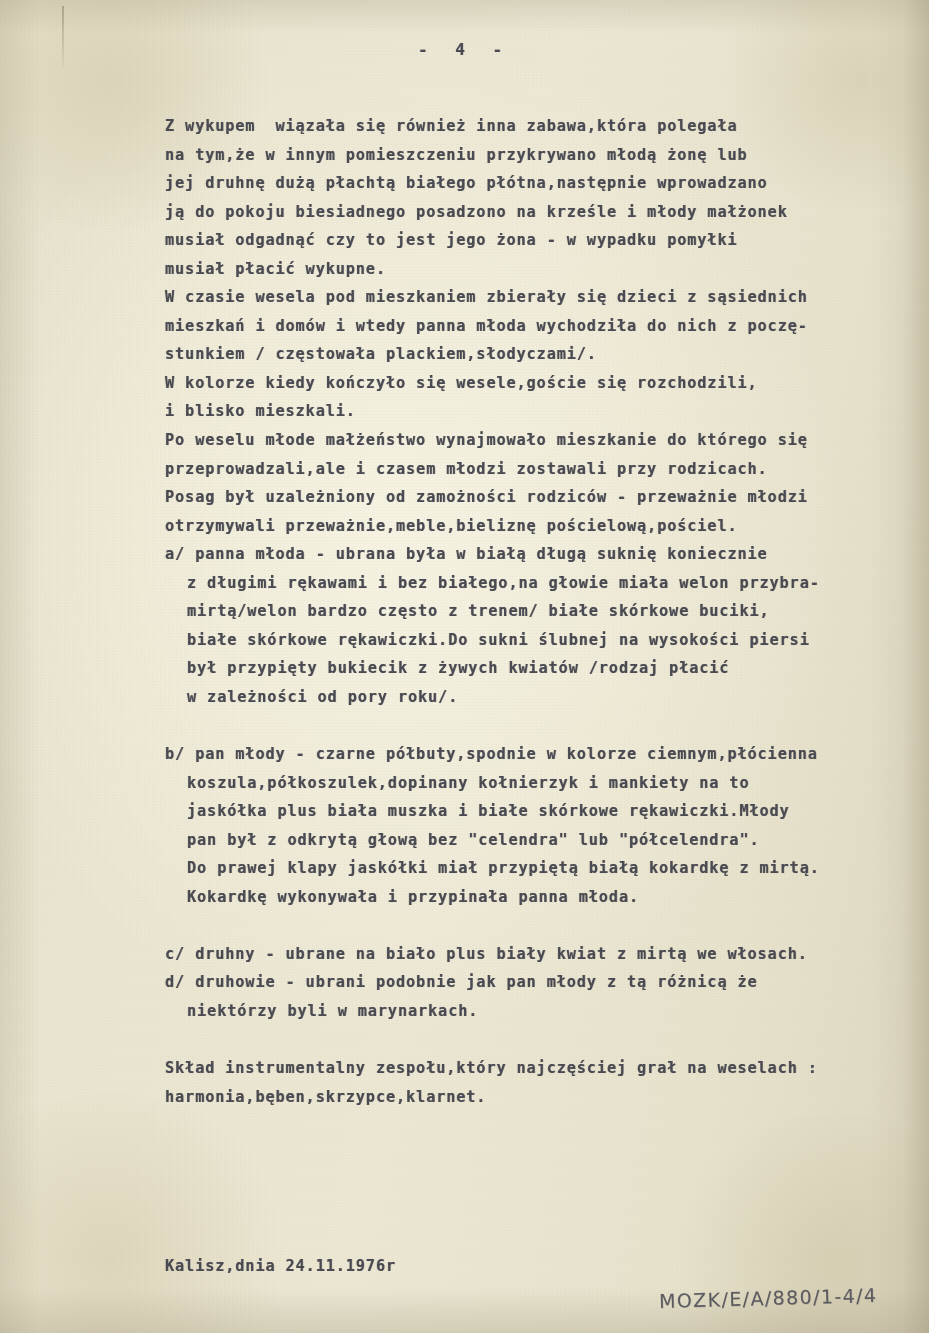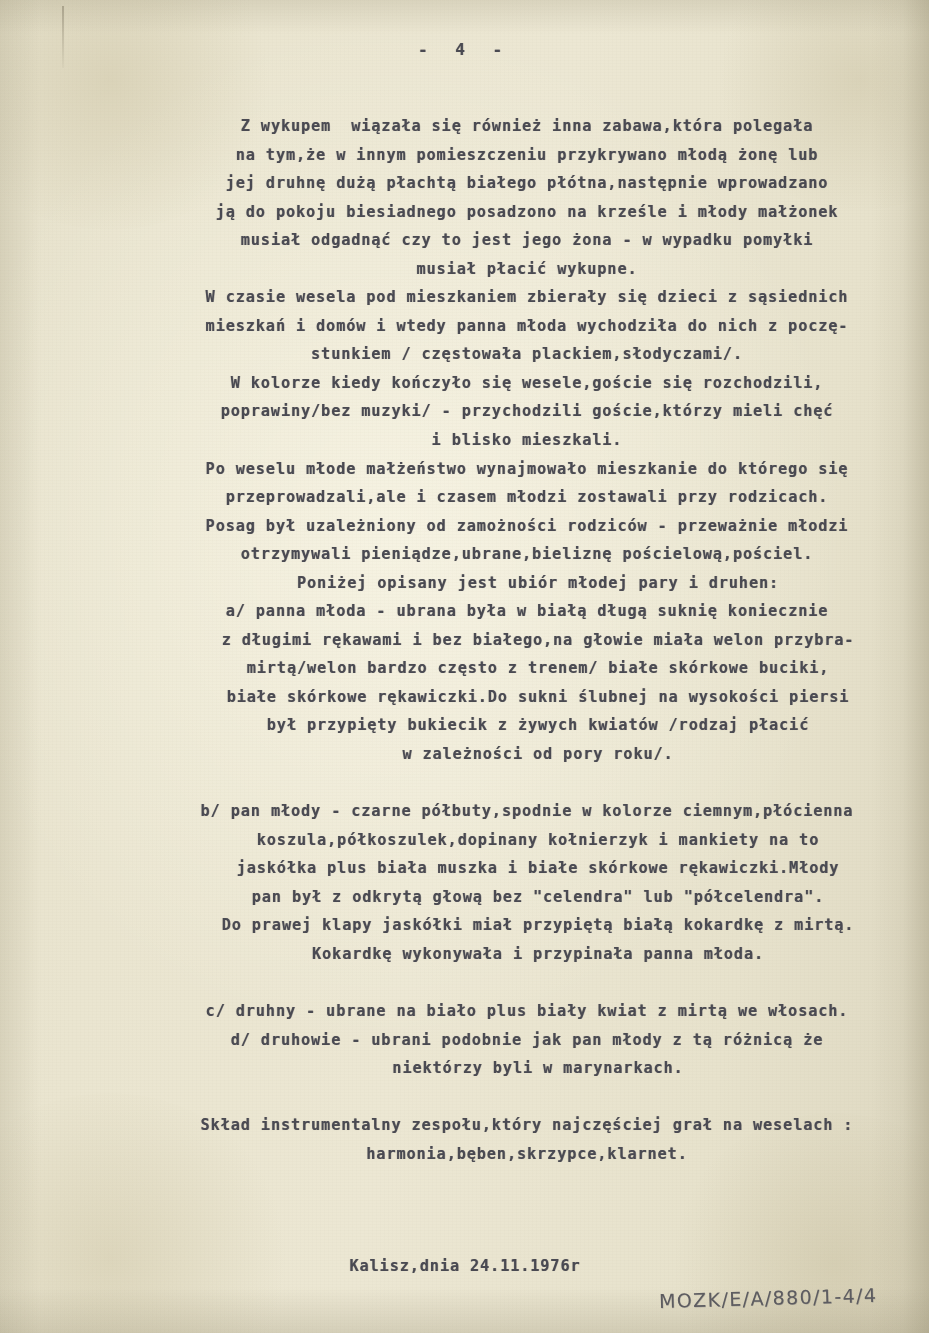--- a/index.html
+++ b/index.html
@@ -76,21 +76,20 @@
 
   
   .tw {
     color: #4a4a52;
     font-weight: 700;
     font-size: 15.2px;
     letter-spacing: 0.9px;
     text-shadow:
       0.5px 0.4px 0.6px rgba(70,70,82,0.40),
       -0.4px 0.3px 0.7px rgba(95,92,85,0.25);
-    text-align: center;
   }
 
   .page-number {
     position: absolute;
     top: 40px;
     left: 0;
     width: 100%;
     text-align: center;
     font-size: 16px;
     letter-spacing: 9px;
@@ -161,27 +160,25 @@
         <div class="tw line">Z wykupem  wiązała się również inna zabawa,która polegała</div>
         <div class="tw line">na tym,że w innym pomieszczeniu przykrywano młodą żonę lub</div>
         <div class="tw line">jej druhnę dużą płachtą białego płótna,następnie wprowadzano</div>
         <div class="tw line">ją do pokoju biesiadnego posadzono na krześle i młody małżonek</div>
         <div class="tw line">musiał odgadnąć czy to jest jego żona - w wypadku pomyłki</div>
         <div class="tw line">musiał płacić wykupne.</div>
         <div class="tw line">W czasie wesela pod mieszkaniem zbierały się dzieci z sąsiednich</div>
         <div class="tw line">mieszkań i domów i wtedy panna młoda wychodziła do nich z poczę-</div>
         <div class="tw line">stunkiem / częstowała plackiem,słodyczami/.</div>
         <div class="tw line">W kolorze kiedy kończyło się wesele,goście się rozchodzili,</div>
-        <div class="tw line">poprawiny/bez muzyki/ - przychodzili goście,którzy mieli chęć</div>
         <div class="tw line">i blisko mieszkali.</div>
         <div class="tw line">Po weselu młode małżeństwo wynajmowało mieszkanie do którego się</div>
         <div class="tw line">przeprowadzali,ale i czasem młodzi zostawali przy rodzicach.</div>
         <div class="tw line">Posag był uzależniony od zamożności rodziców - przeważnie młodzi</div>
-        <div class="tw line">otrzymywali pieniądze,ubrane,bieliznę pościelową,pościel.</div>
-        <div class="tw line ind-1">Poniżej opisany jest ubiór młodej pary i druhen:</div>
+        <div class="tw line">otrzymywali przeważnie,meble,bieliznę pościelową,pościel.</div>
         <div class="tw line">a/ panna młoda - ubrana była w białą długą suknię koniecznie</div>
         <div class="tw line ind-1">z długimi rękawami i bez białego,na głowie miała welon przybra-</div>
         <div class="tw line ind-1">mirtą/welon bardzo często z trenem/ białe skórkowe buciki,</div>
         <div class="tw line ind-1">białe skórkowe rękawiczki.Do sukni ślubnej na wysokości piersi</div>
         <div class="tw line ind-1">był przypięty bukiecik z żywych kwiatów /rodzaj płacić</div>
         <div class="tw line ind-1">w zależności od pory roku/.</div>
         <div class="tw line blank">&nbsp;</div>
         <div class="tw line">b/ pan młody - czarne półbuty,spodnie w kolorze ciemnym,płócienna</div>
         <div class="tw line ind-1">koszula,półkoszulek,dopinany kołnierzyk i mankiety na to</div>
         <div class="tw line ind-1">jaskółka plus biała muszka i białe skórkowe rękawiczki.Młody</div>

